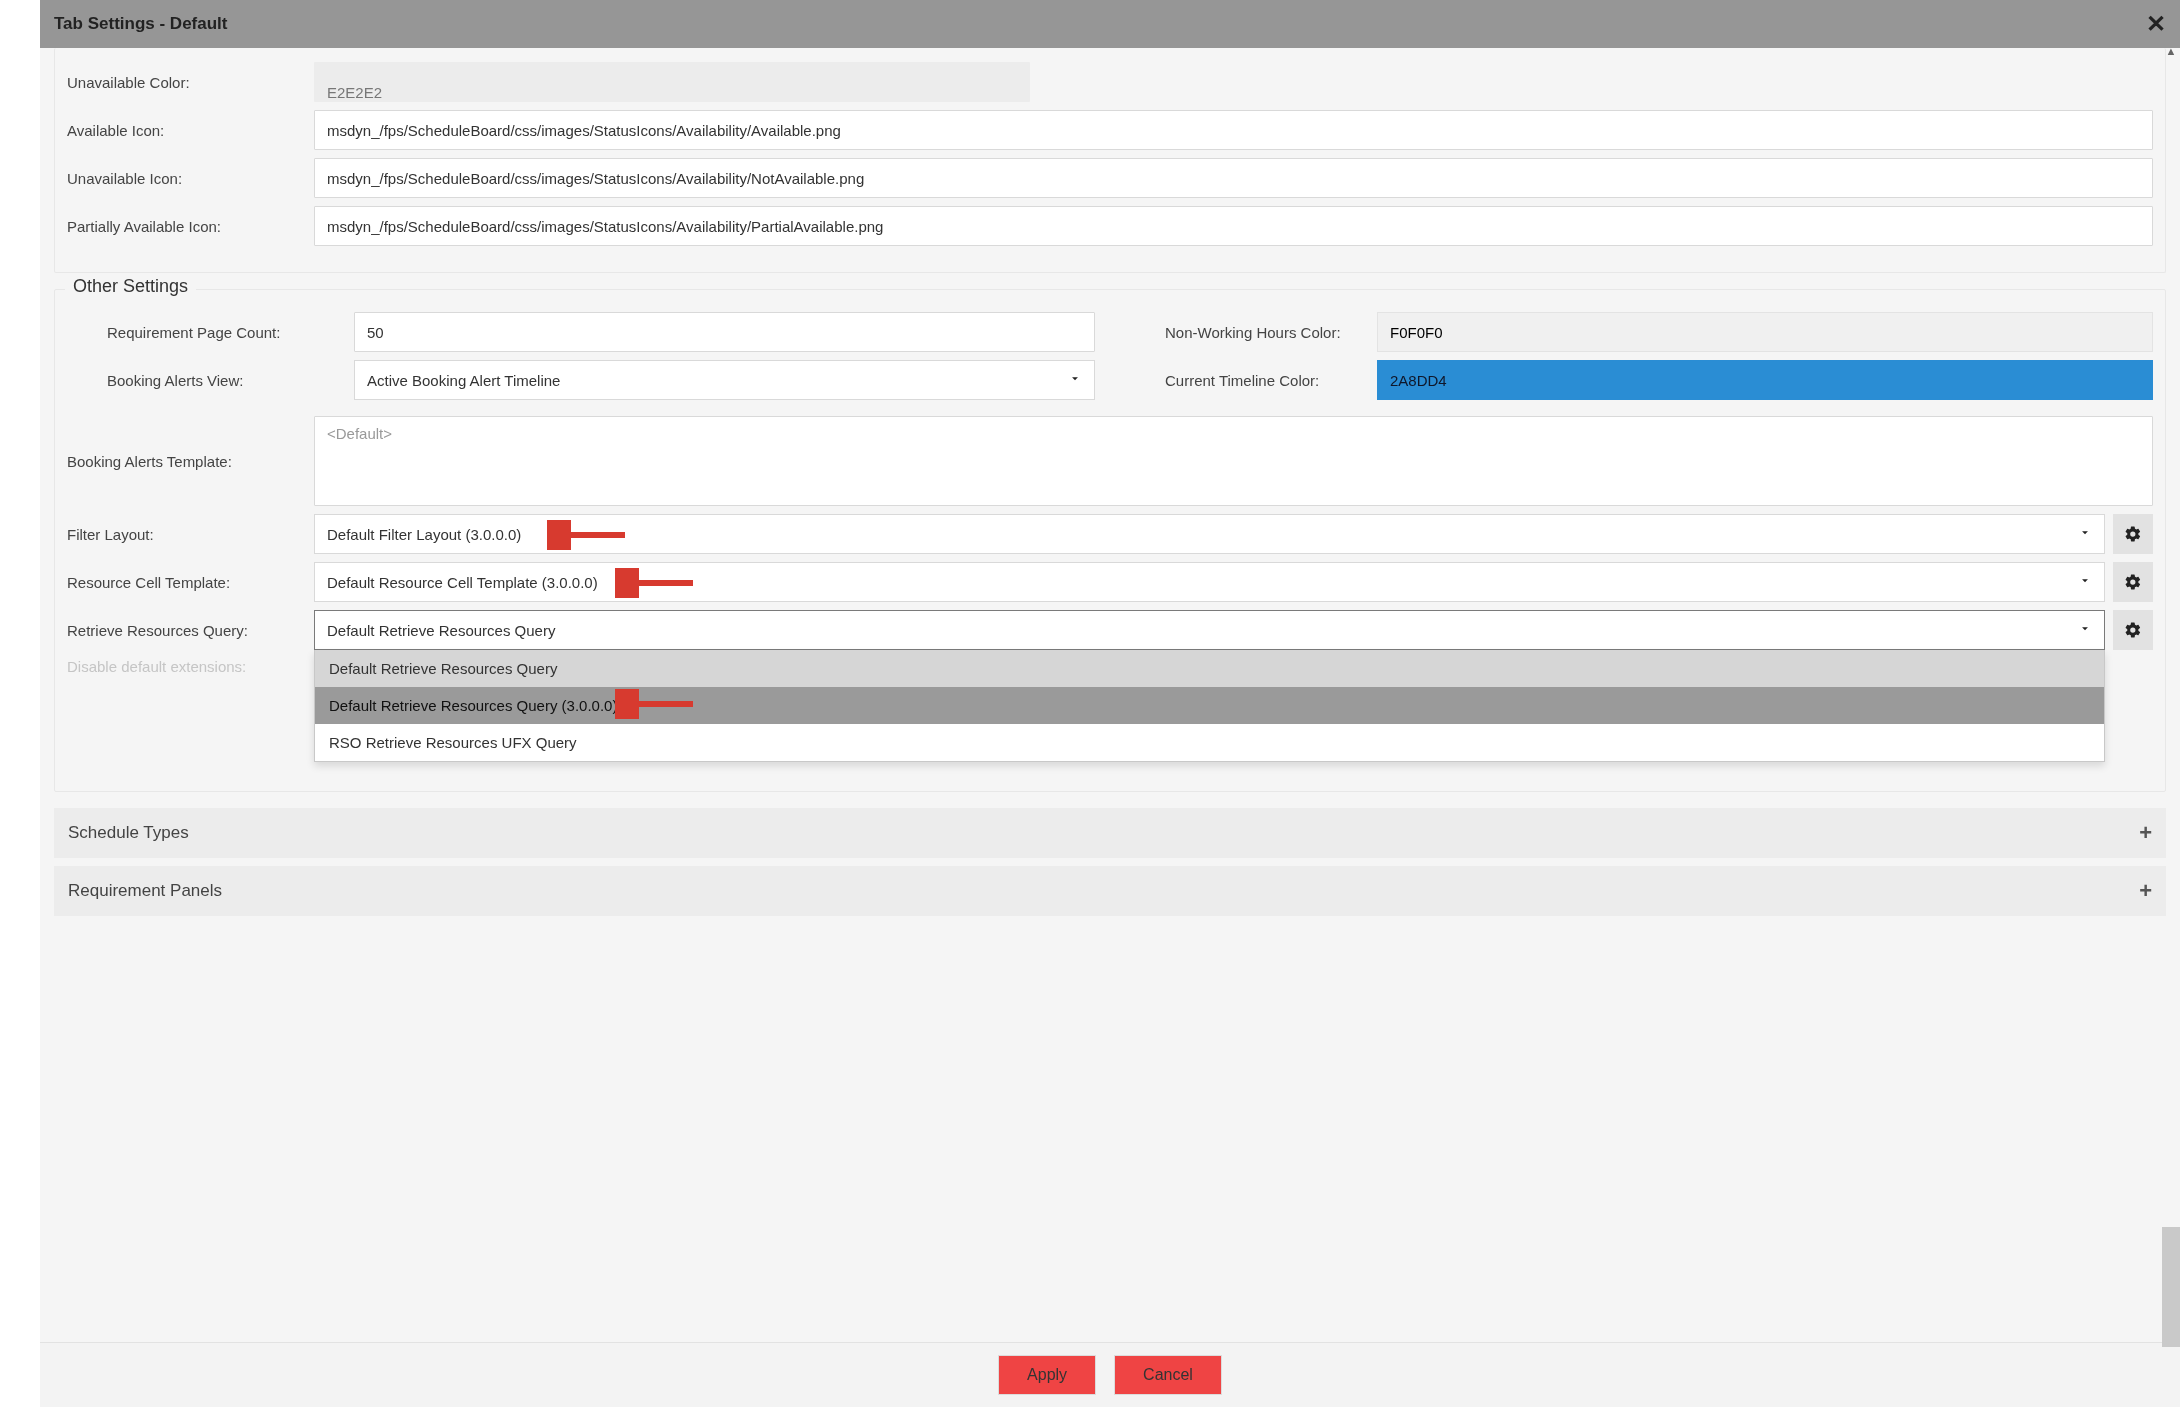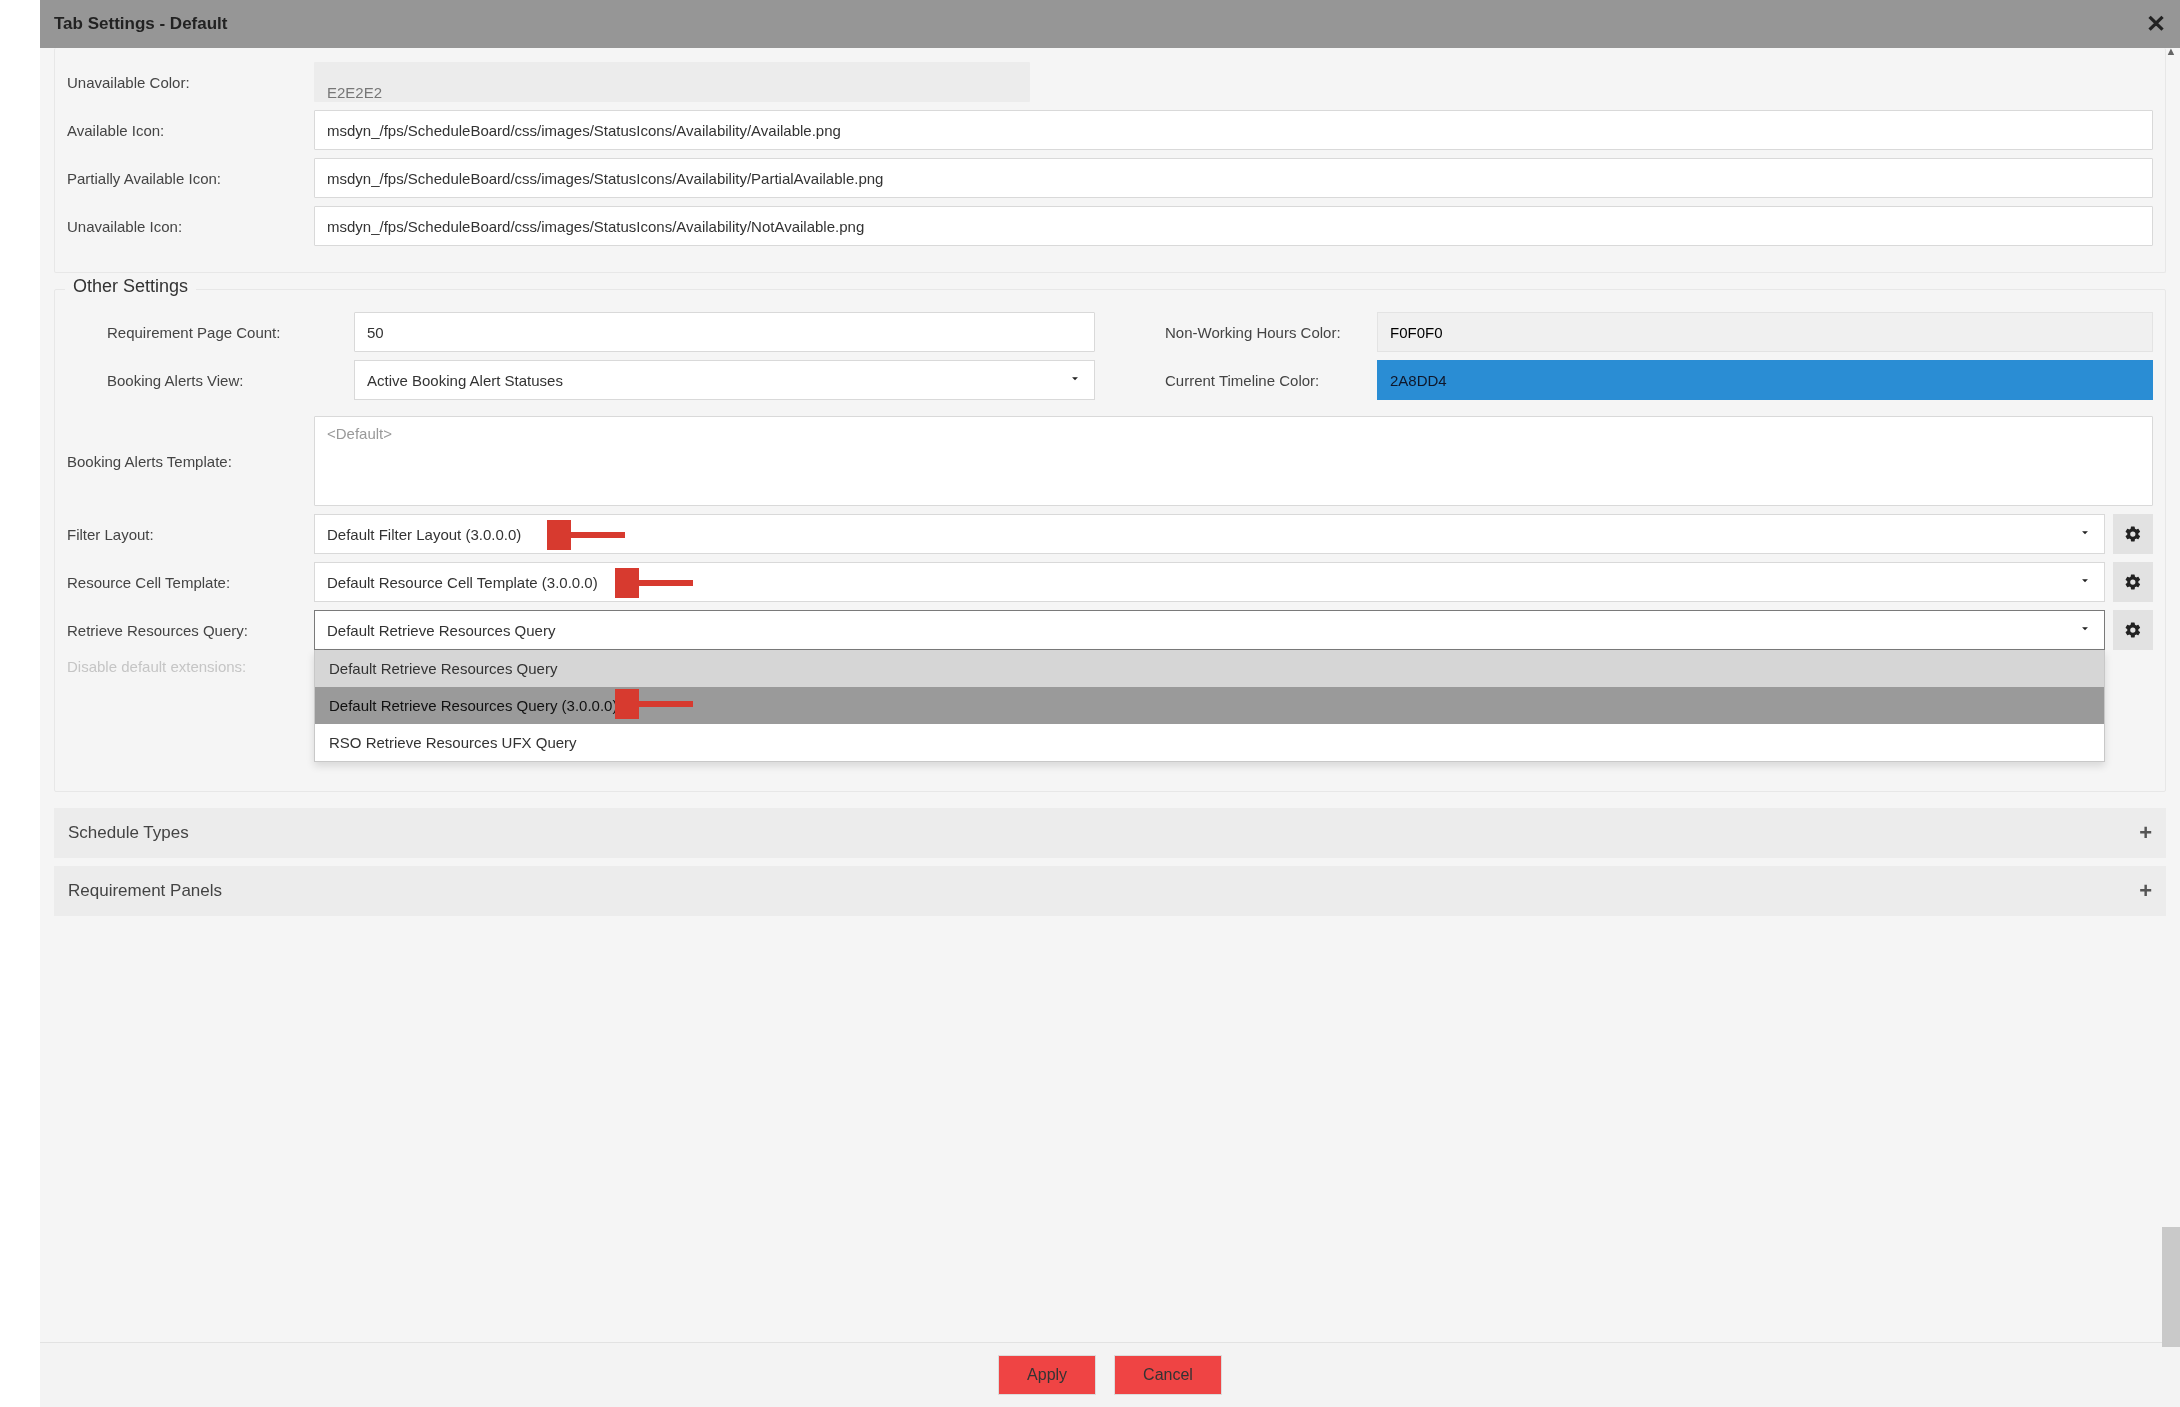--- a/index.html
+++ b/index.html
@@ -75,49 +75,49 @@
         </div>
         <div style="flex:1.55"></div>
       </div>
       <div class="row row-wide">
         <div class="label">Available Icon:</div>
         <div class="control">
           <input class="input" value="msdyn_/fps/ScheduleBoard/css/images/StatusIcons/Availability/Available.png" style="">
         </div>
       </div>
       <div class="row row-wide">
+        <div class="label">Unavailable Icon:</div>
+        <div class="control">
+          <input class="input" value="msdyn_/fps/ScheduleBoard/css/images/StatusIcons/Availability/NotAvailable.png" style="">
+        </div>
+      </div>
+      <div class="row row-wide">
         <div class="label">Partially Available Icon:</div>
         <div class="control">
           <input class="input" value="msdyn_/fps/ScheduleBoard/css/images/StatusIcons/Availability/PartialAvailable.png" style="">
-        </div>
-      </div>
-      <div class="row row-wide">
-        <div class="label">Unavailable Icon:</div>
-        <div class="control">
-          <input class="input" value="msdyn_/fps/ScheduleBoard/css/images/StatusIcons/Availability/NotAvailable.png" style="">
         </div>
       </div>
     </div>
 
     <div class="group">
       <div class="group-legend">Other Settings</div>
 
       <div class="twocol">
         <div class="col">
           <div class="row">
             <div class="label">Requirement Page Count:</div>
             <div class="control">
               <input class="input" value="50" style="">
             </div>
           </div>
           <div class="row">
             <div class="label">Booking Alerts View:</div>
             <div class="control">
               <div class="dropdown">
-                <span>Active Booking Alert Statuses</span>
+                <span>Active Booking Alert Timeline</span>
                 <span class="caret">
                   <svg width="14" height="14" viewBox="0 0 24 24">
                       <path d="M7 10l5 5 5-5z" fill="#222"></path>
                     </svg>
                 </span>
               </div>
             </div>
           </div>
         </div>
         <div class="col">

